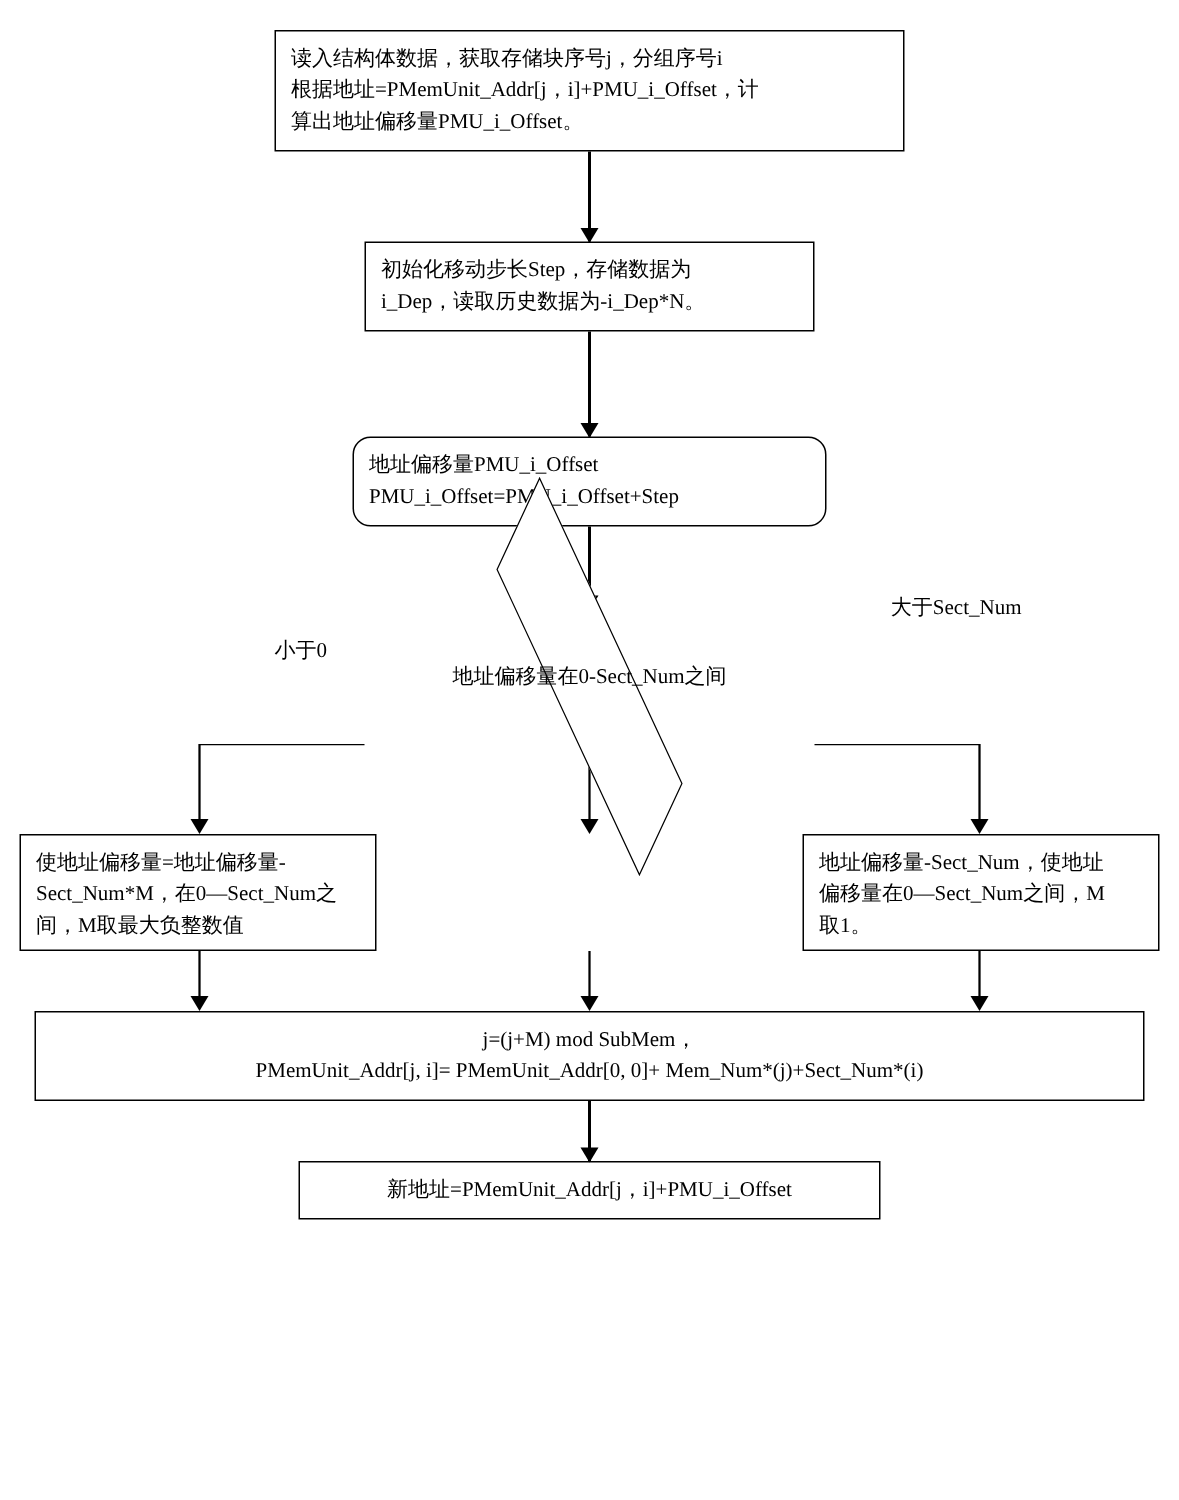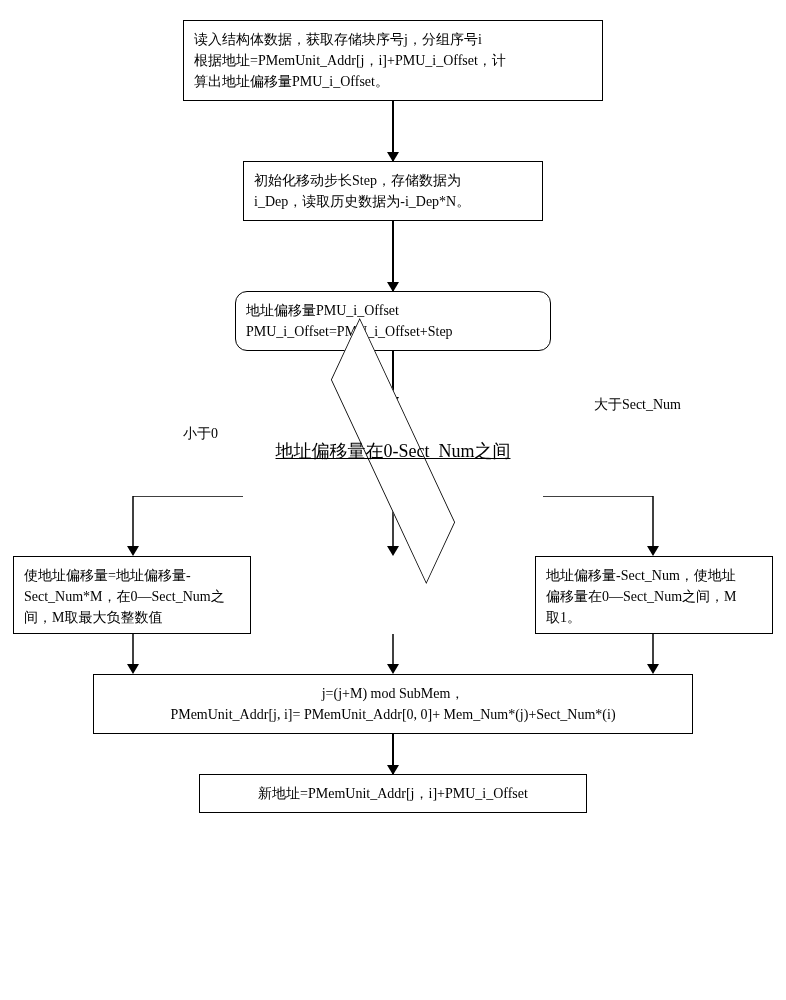--- a/index.html
+++ b/index.html
@@ -38,22 +38,21 @@
     border: 1.5px solid #000;
     background: #fff;
   }
   .diamond-text {
     position: absolute;
     left: 50%;
     top: 50%;
     transform: translate(-50%, -50%);
     text-align: center;
     white-space: nowrap;
-    font-size: 18px;
-    text-decoration: underline;
+    font-size: 14px;
   }
   .arrow-vert {
     width: 1.5px;
     background: #000;
     position: relative;
   }
   .arrow-vert::after {
     content: "";
     position: absolute;
     bottom: -1px;
@@ -157,21 +156,21 @@
 
   <svg class="connector" width="760" height="40">
     <line x1="120" y1="0" x2="120" y2="30" stroke="#000" stroke-width="1.5"></line>
     <polygon points="114,30 126,30 120,40" fill="#000"></polygon>
     <line x1="380" y1="0" x2="380" y2="30" stroke="#000" stroke-width="1.5"></line>
     <polygon points="374,30 386,30 380,40" fill="#000"></polygon>
     <line x1="640" y1="0" x2="640" y2="30" stroke="#000" stroke-width="1.5"></line>
     <polygon points="634,30 646,30 640,40" fill="#000"></polygon>
   </svg>
 
-  <div class="box center" style="width:600px;">
+  <div class="box center" style="width:740px;">
     <span>j=(j+M) mod SubMem，<br>PMemUnit_Addr[j, i]= PMemUnit_Addr[0, 0]+ Mem_Num*(j)+Sect_Num*(i)</span>
   </div>
   <div class="arrow-vert" style="height:40px;"></div>
 
   <div class="box center" style="width:388px;">
     <span>新地址=PMemUnit_Addr[j，i]+PMU_i_Offset</span>
   </div>
 
 </div>
 

